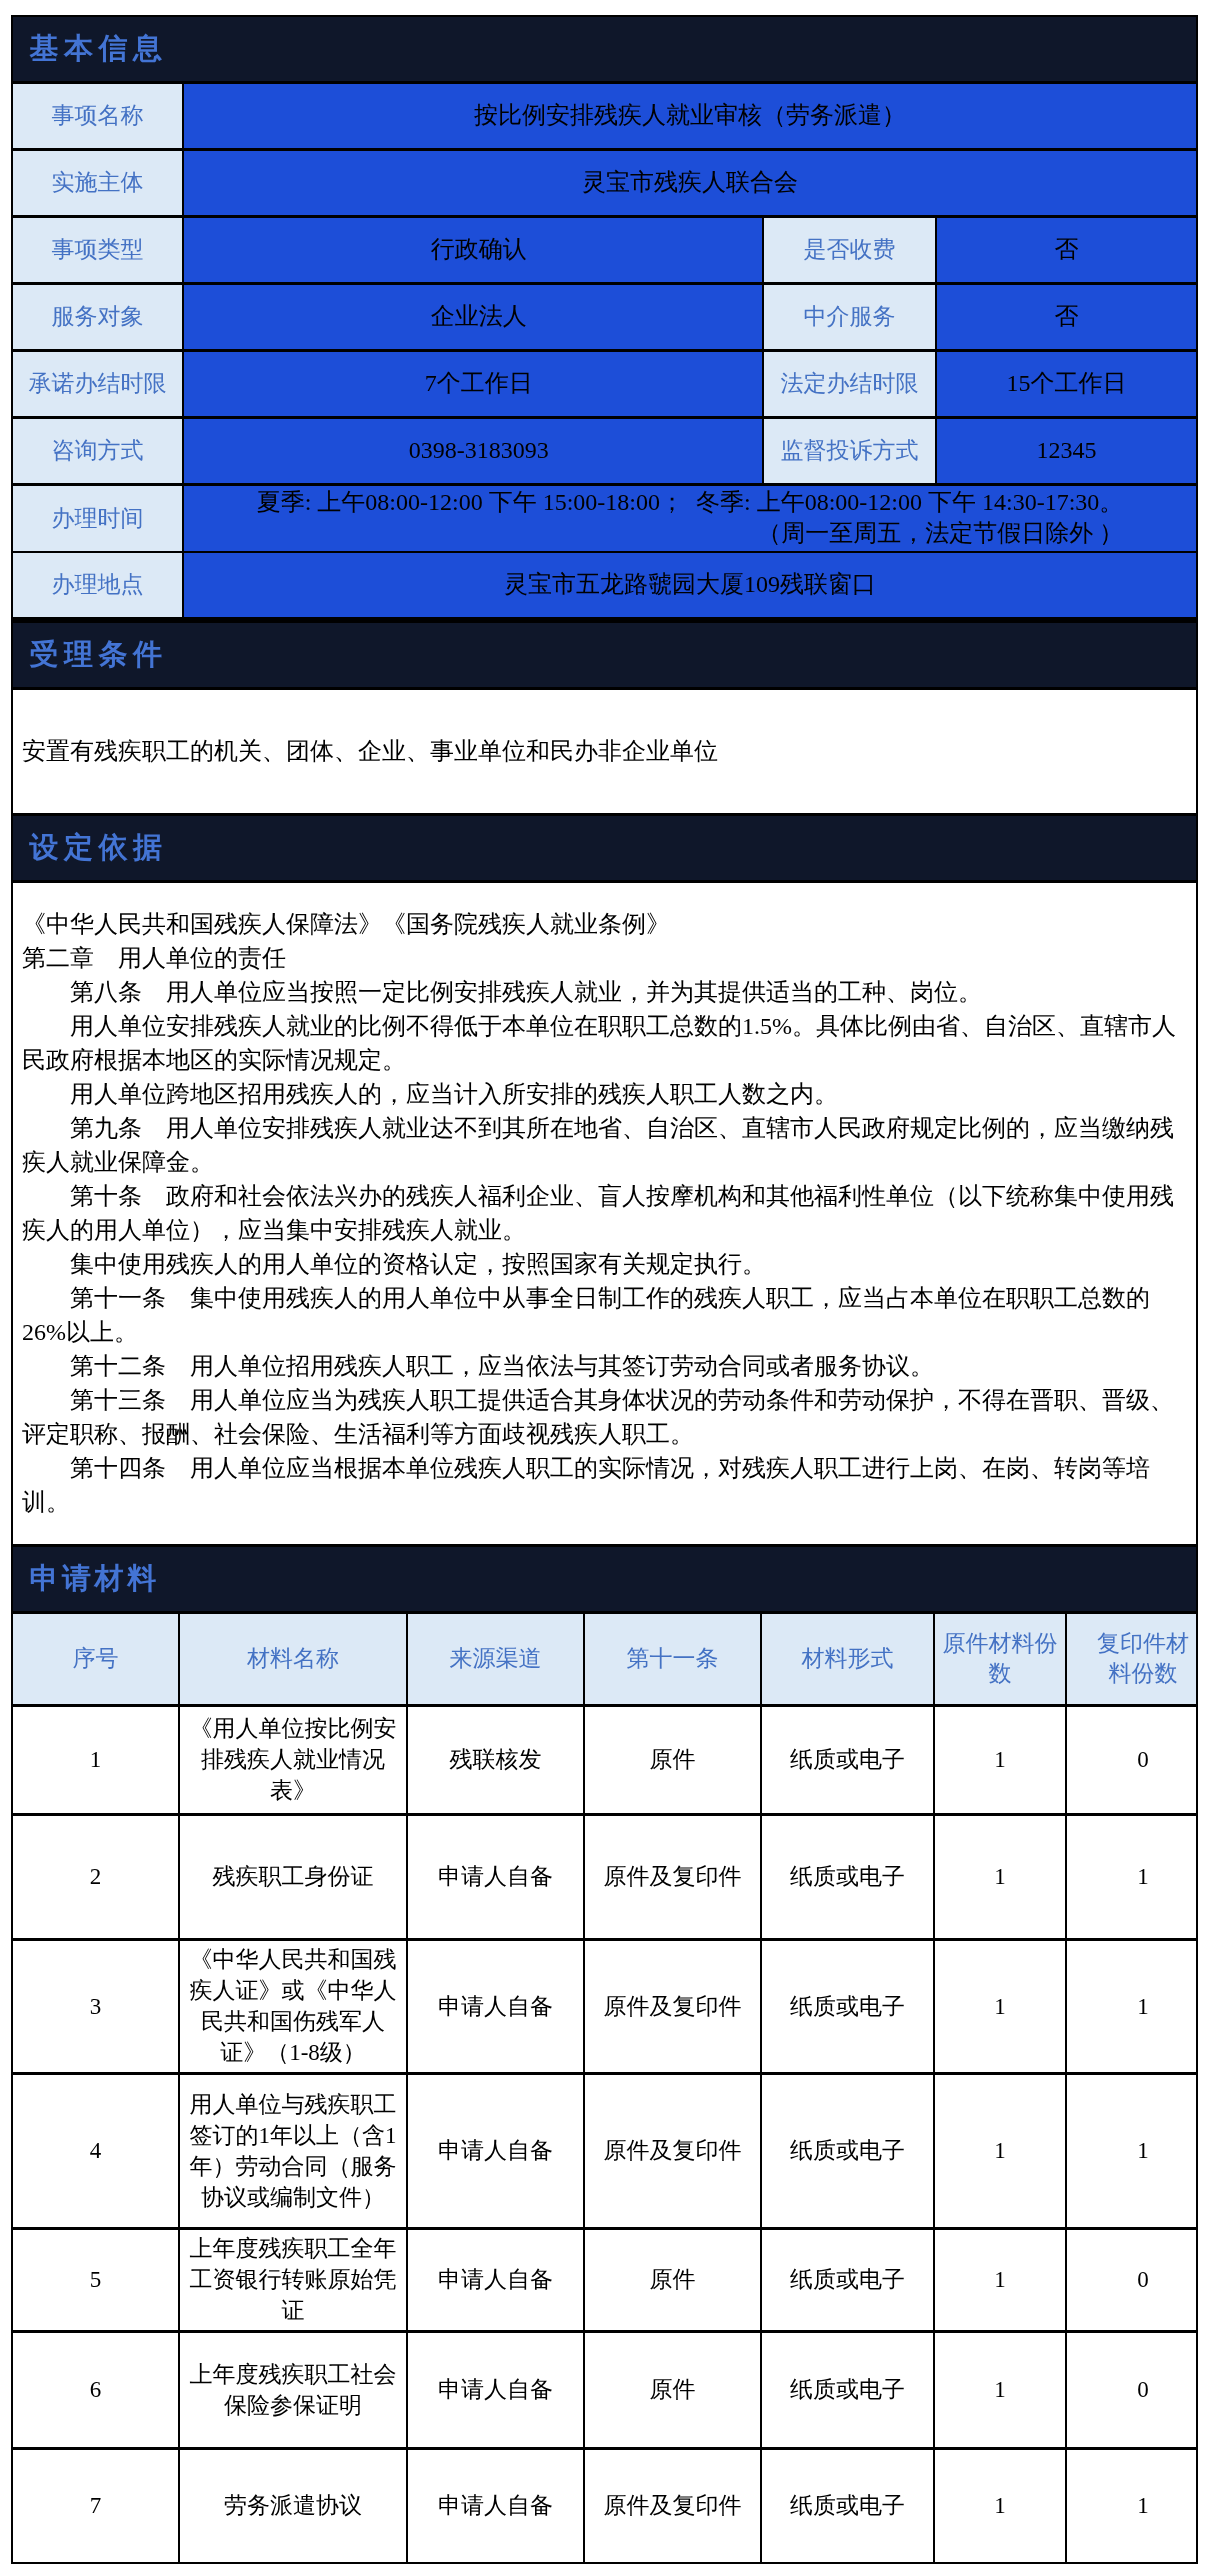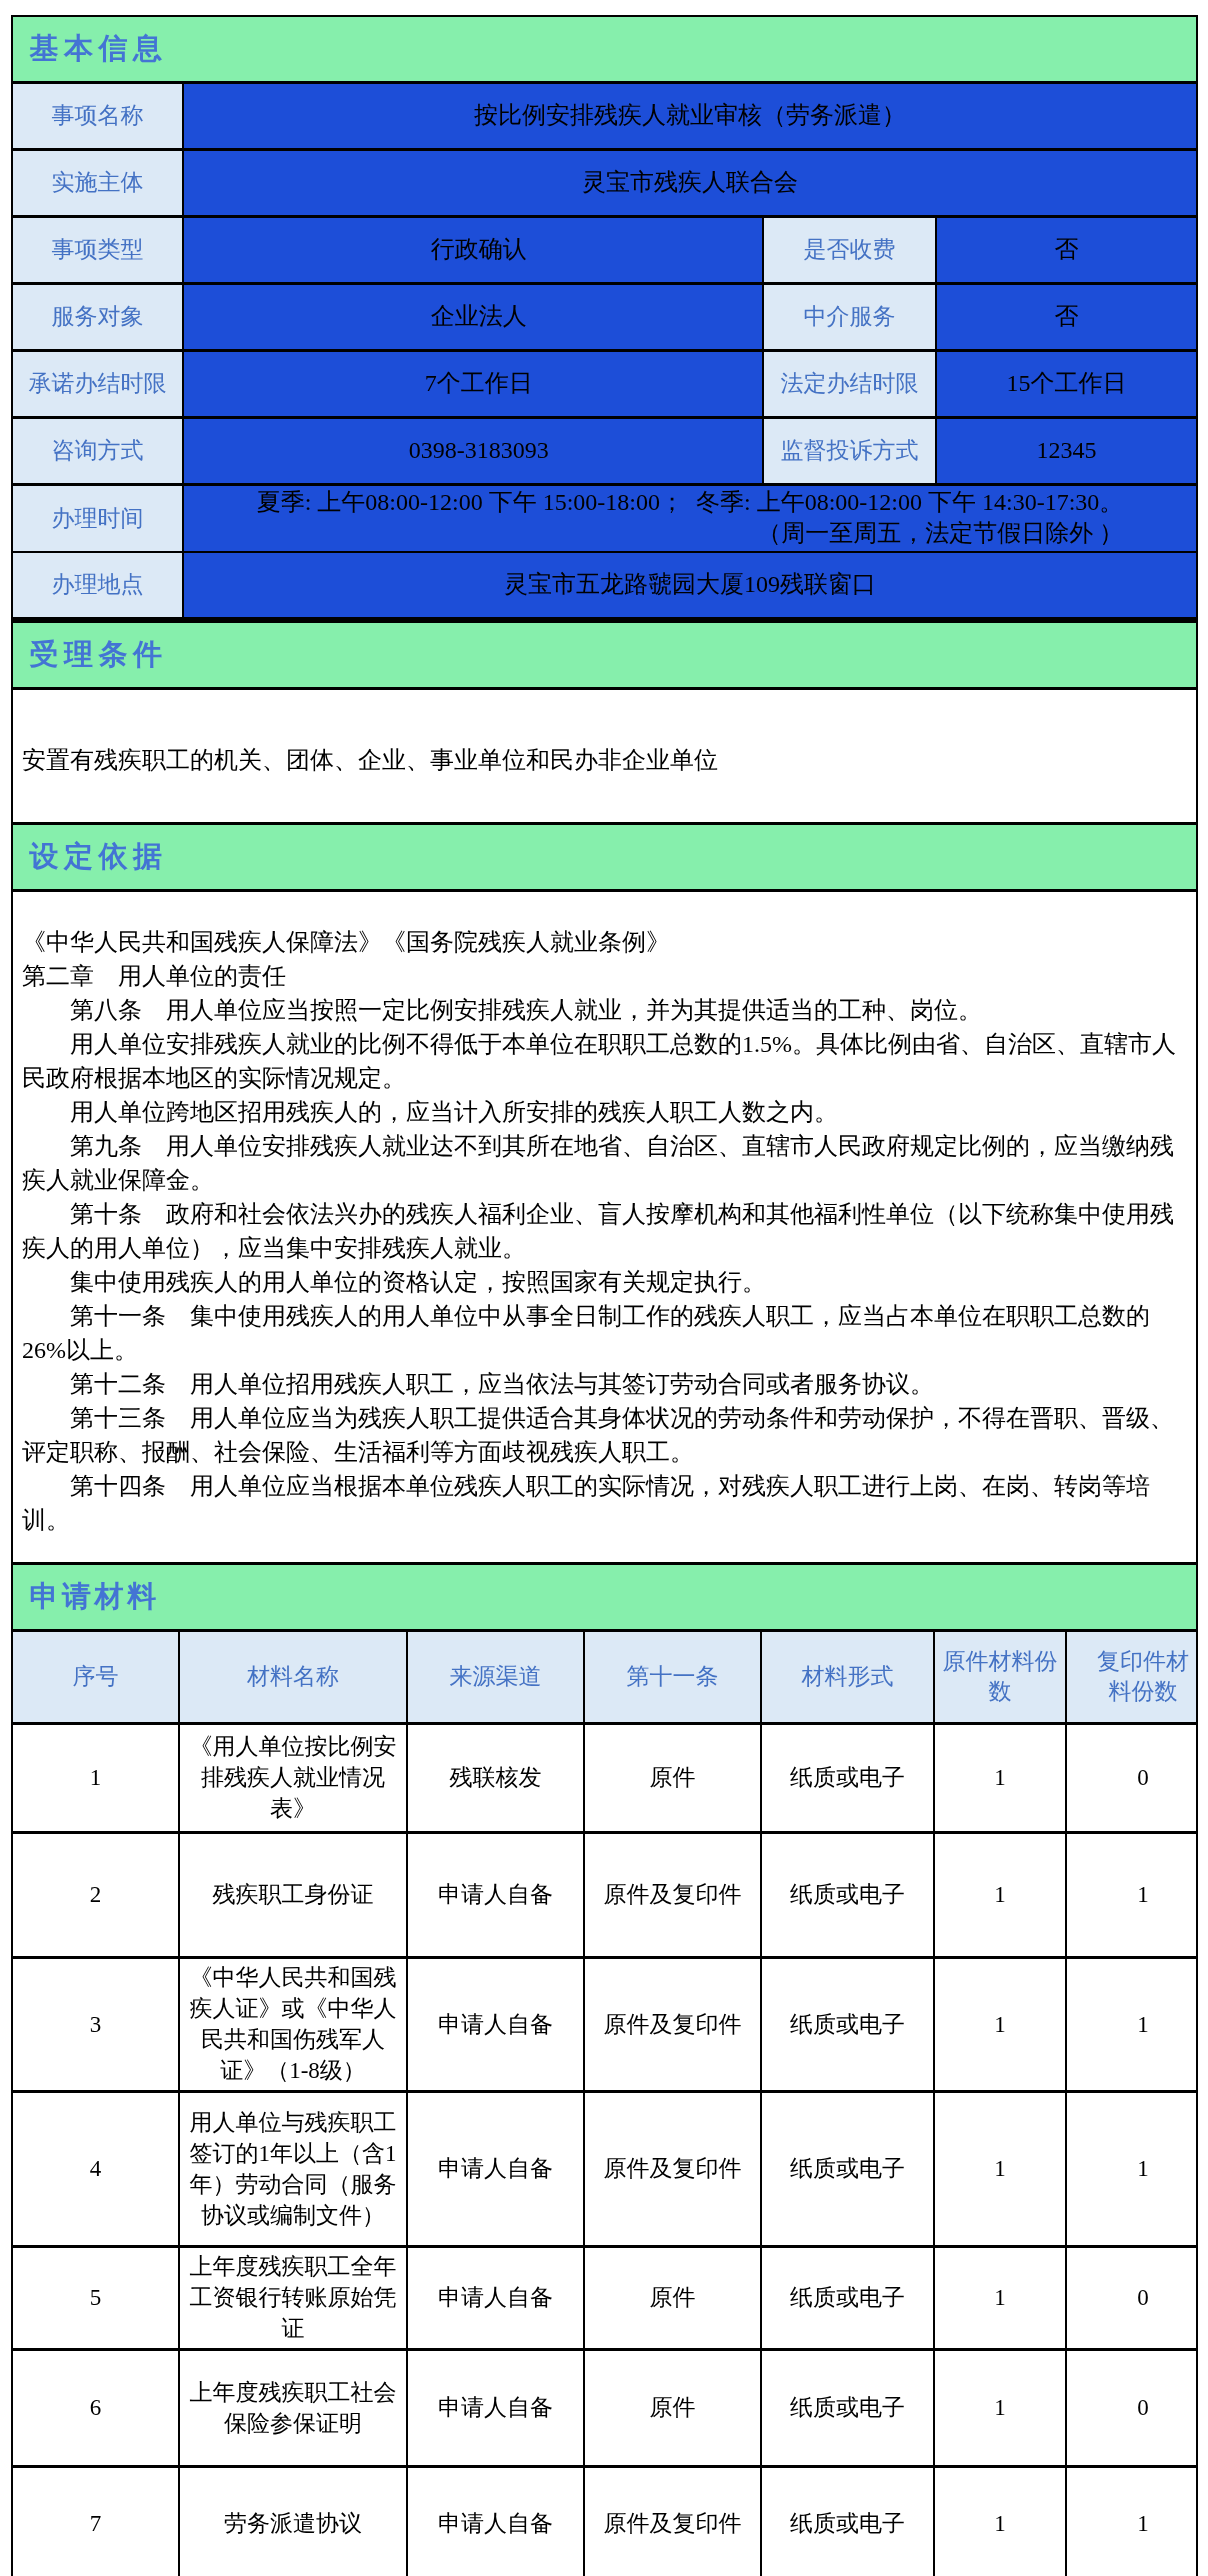--- a/index.html
+++ b/index.html
@@ -14,21 +14,21 @@
     position: absolute; left: 11px; top: 14.6px; width: 1187px;
     border: 2.7px solid #000;
     background: #fff;
   }
   
   .section-title-row {
     height: 67px;
     display: flex; align-items: center;
     padding-left: 16.4px;
     border-bottom: 3.6px solid #000;
-    background: #86efac;
+    background: #0f172a;
     font-family: "Liberation Sans", "DejaVu Sans", sans-serif;
     font-weight: bold;
     font-size: 29px;
     letter-spacing: 5.5px;
     color: #4374d4;
   }
   
   .b-row { display: grid; height: 67px; border-bottom: 3.6px solid #000; }
   .b-row.cols2 { grid-template-columns: 171px 1fr; }
   .b-row.cols4 { grid-template-columns: 171px 580px 173px 1fr; }
@@ -52,21 +52,20 @@
     white-space: pre-wrap;
     font-family: inherit;
     font-size: inherit;
     line-height: inherit;
   }
   
   .content-cell {
     border-bottom: 3.6px solid #000;
     display: flex; align-items: center;
     background: #fff;
-    margin-top: 9px;
   }
   .content-cell .inner {
     width: 100%;
     padding: 5.5px 9px;
     font-size: 24px;
     line-height: 34px;
     white-space: pre-wrap;
     text-align: left;
   }
   .accept-cell { height: 126px; }

